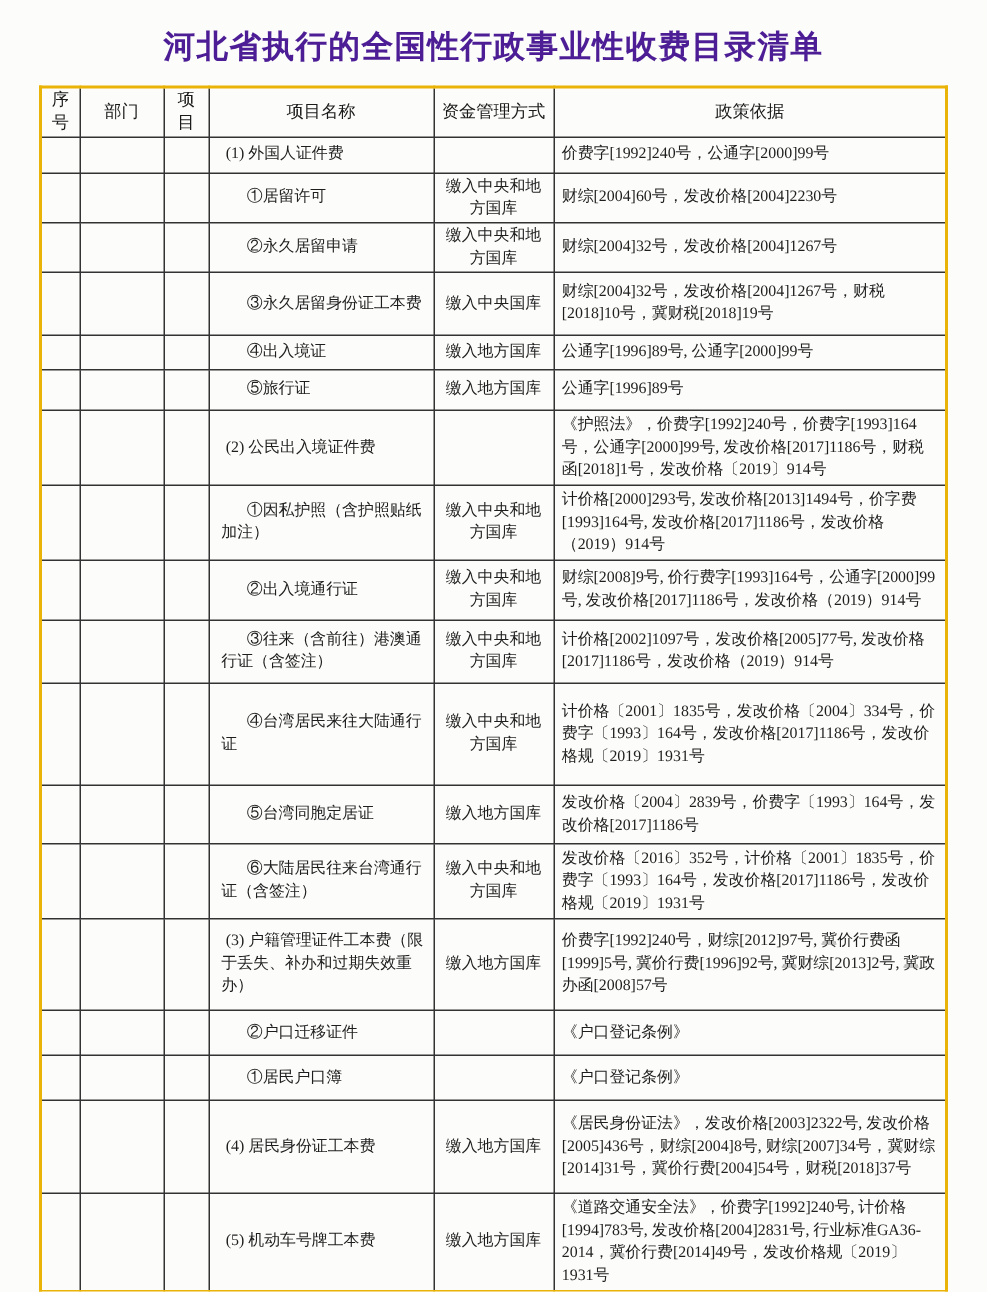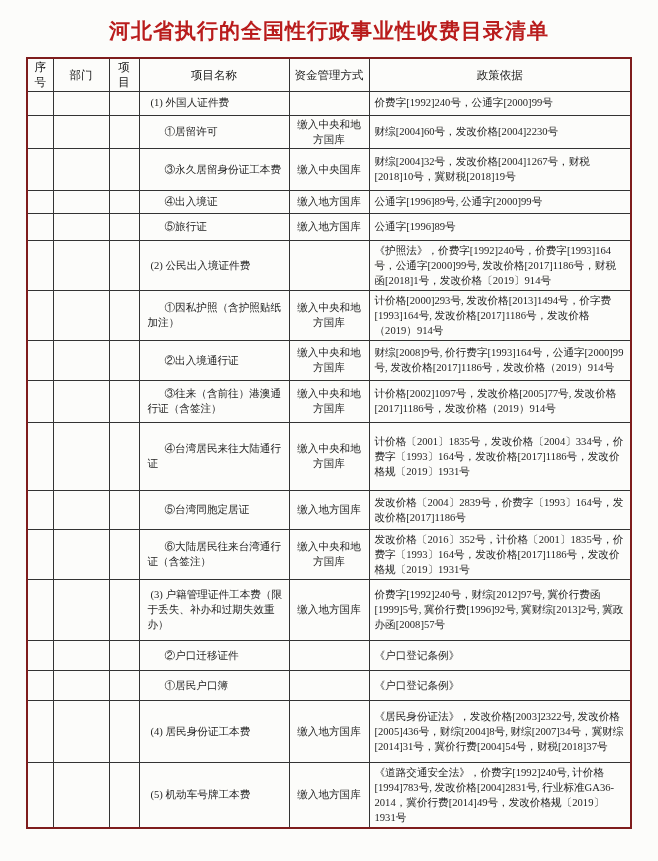--- a/index.html
+++ b/index.html
@@ -19,30 +19,30 @@
   }
   .doc-title {
     position: absolute;
     top: 17px;
     left: 0;
     width: 100%;
     text-align: center;
     font-size: 21px;
     font-weight: 700;
     letter-spacing: 1px;
-    color: #b91c1c;
+    color: #4c1d95;
   }
   table.fee-table {
     position: absolute;
     left: 26px;
     top: 57px;
     width: 604px;
     border-collapse: collapse;
     table-layout: fixed;
-    border: 2px solid #7f1d1d;
+    border: 2px solid #eab308;
   }
   .fee-table th, .fee-table td {
     border: 1px solid #333333;
     overflow: hidden;
   }
   .fee-table thead tr { height: 33px; }
   .fee-table th {
     font-size: 11.5px;
     font-weight: 400;
     line-height: 1.25;
@@ -110,20 +110,28 @@
           <td class="c-policy">价费字[1992]240号，公通字[2000]99号</td>
         </tr>
         <tr style="height: 32px; margin-top: 40px;">
           <td class="c-seq"></td>
           <td class="c-dept"></td>
           <td class="c-proj"></td>
           <td class="c-name lvl-sub">①居留许可</td>
           <td class="c-fund">缴入中央和地方国库</td>
           <td class="c-policy">财综[2004]60号，发改价格[2004]2230号</td>
         </tr>
+        <tr style="height: 30px;">
+          <td class="c-seq"></td>
+          <td class="c-dept"></td>
+          <td class="c-proj"></td>
+          <td class="c-name lvl-sub">②永久居留申请</td>
+          <td class="c-fund">缴入中央和地方国库</td>
+          <td class="c-policy">财综[2004]32号，发改价格[2004]1267号</td>
+        </tr>
         <tr style="height: 42px;">
           <td class="c-seq"></td>
           <td class="c-dept"></td>
           <td class="c-proj"></td>
           <td class="c-name lvl-sub">③永久居留身份证工本费</td>
           <td class="c-fund">缴入中央国库</td>
           <td class="c-policy">财综[2004]32号，发改价格[2004]1267号，财税[2018]10号，冀财税[2018]19号</td>
         </tr>
         <tr style="height: 23px;">
           <td class="c-seq"></td>

